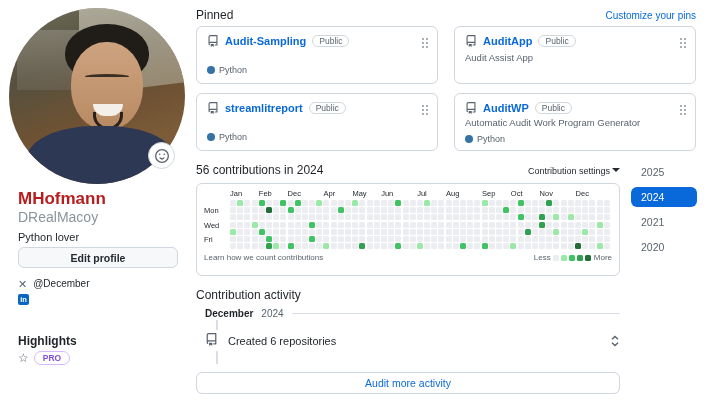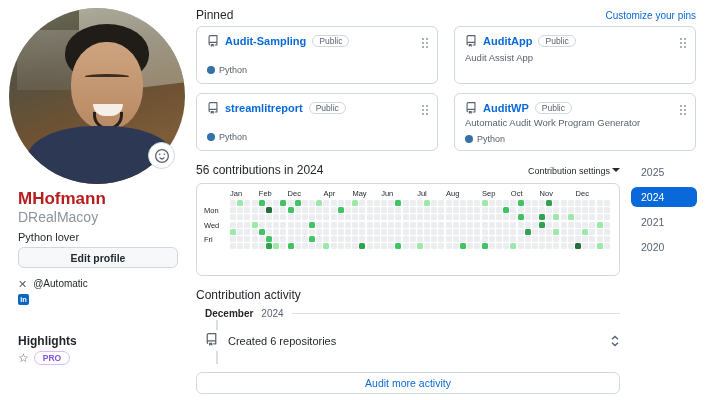--- a/index.html
+++ b/index.html
@@ -121,21 +121,21 @@
   <svg width="14" height="14" viewBox="0 0 16 16" fill="#59636e">
     <path d="M8 1.5a6.5 6.5 0 1 0 0 13 6.5 6.5 0 0 0 0-13ZM0 8a8 8 0 1 1 16 0A8 8 0 0 1 0 8Zm5.32 1.64a.75.75 0 0 1 1.06.04 2.2 2.2 0 0 0 3.24 0 .75.75 0 1 1 1.1 1.02 3.7 3.7 0 0 1-5.44 0 .75.75 0 0 1 .04-1.06ZM6.25 6a.95.95 0 1 1-1.9 0 .95.95 0 0 1 1.9 0Zm4.45.95a.95.95 0 1 0 0-1.9.95.95 0 0 0 0 1.9Z"></path>
   </svg>
 </div>
 <div class="abs profile-name">MHofmann</div>
 <div class="abs profile-login">DRealMacoy</div>
 <div class="abs profile-bio">Python lover</div>
 <div class="abs edit-btn">Edit profile</div>
 <div class="abs social-row" style="top:278px;">
   <span class="x-glyph">✕</span>
-  <span>@Automatic</span>
+  <span>@December</span>
 </div>
 <div class="abs social-row" style="top:293px;">
   <span class="li-glyph">in</span>
 </div>
 <div class="abs highlights-title">Highlights</div>
 <div class="abs pro-row">
   <span class="star-glyph">☆</span>
   <span class="pro-badge">PRO</span>
 </div>
 
@@ -626,20 +626,34 @@
         <span class="cell" style="grid-area: 7 / 46; background: rgb(235, 237, 240);"></span>
         <span class="cell" style="grid-area: 7 / 47; background: rgb(235, 237, 240);"></span>
         <span class="cell" style="grid-area: 7 / 48; background: rgb(235, 237, 240);"></span>
         <span class="cell" style="grid-area: 7 / 49; background: rgb(33, 110, 57);"></span>
         <span class="cell" style="grid-area: 7 / 50; background: rgb(235, 237, 240);"></span>
         <span class="cell" style="grid-area: 7 / 51; background: rgb(235, 237, 240);"></span>
         <span class="cell" style="grid-area: 7 / 52; background: rgb(155, 233, 168);"></span>
         <span class="cell" style="grid-area: 7 / 53; background: rgb(235, 237, 240);"></span>
       </div>
   </div>
+  <div class="graph-foot">
+    <span class="foot-link">Learn how we count contributions</span>
+    <span class="legend">
+      <span>Less</span>
+      <span id="legend-cells" style="display:flex;gap:2px;">
+          <span class="cell" style="background: rgb(235, 237, 240);"></span>
+          <span class="cell" style="background: rgb(155, 233, 168);"></span>
+          <span class="cell" style="background: rgb(64, 196, 99);"></span>
+          <span class="cell" style="background: rgb(48, 161, 78);"></span>
+          <span class="cell" style="background: rgb(33, 110, 57);"></span>
+        </span>
+      <span>More</span>
+    </span>
+  </div>
 </div>
 
 <div class="abs years" id="years">
     <div class="year-item">2025</div>
     <div class="year-item selected" style="background: rgb(9, 105, 218);">2024</div>
     <div class="year-item">2021</div>
     <div class="year-item">2020</div>
   </div>
 
 <div class="abs activity-title">Contribution activity</div>

